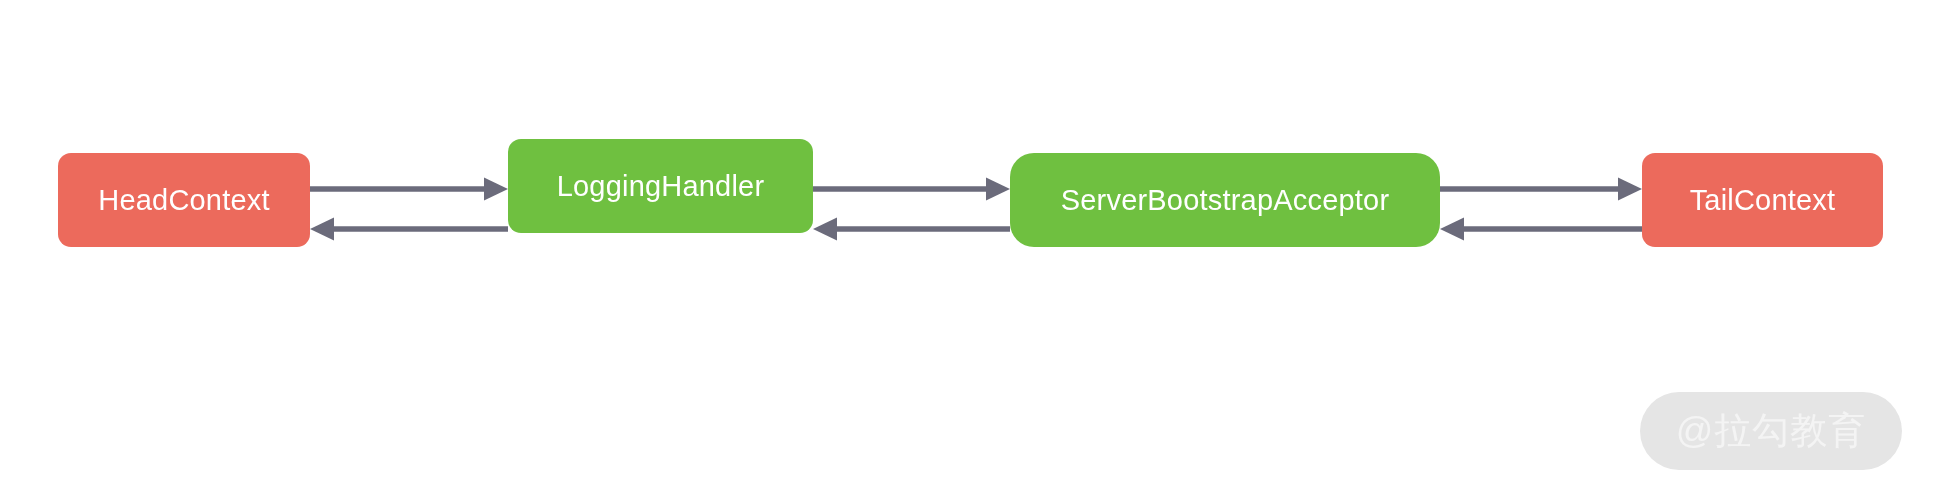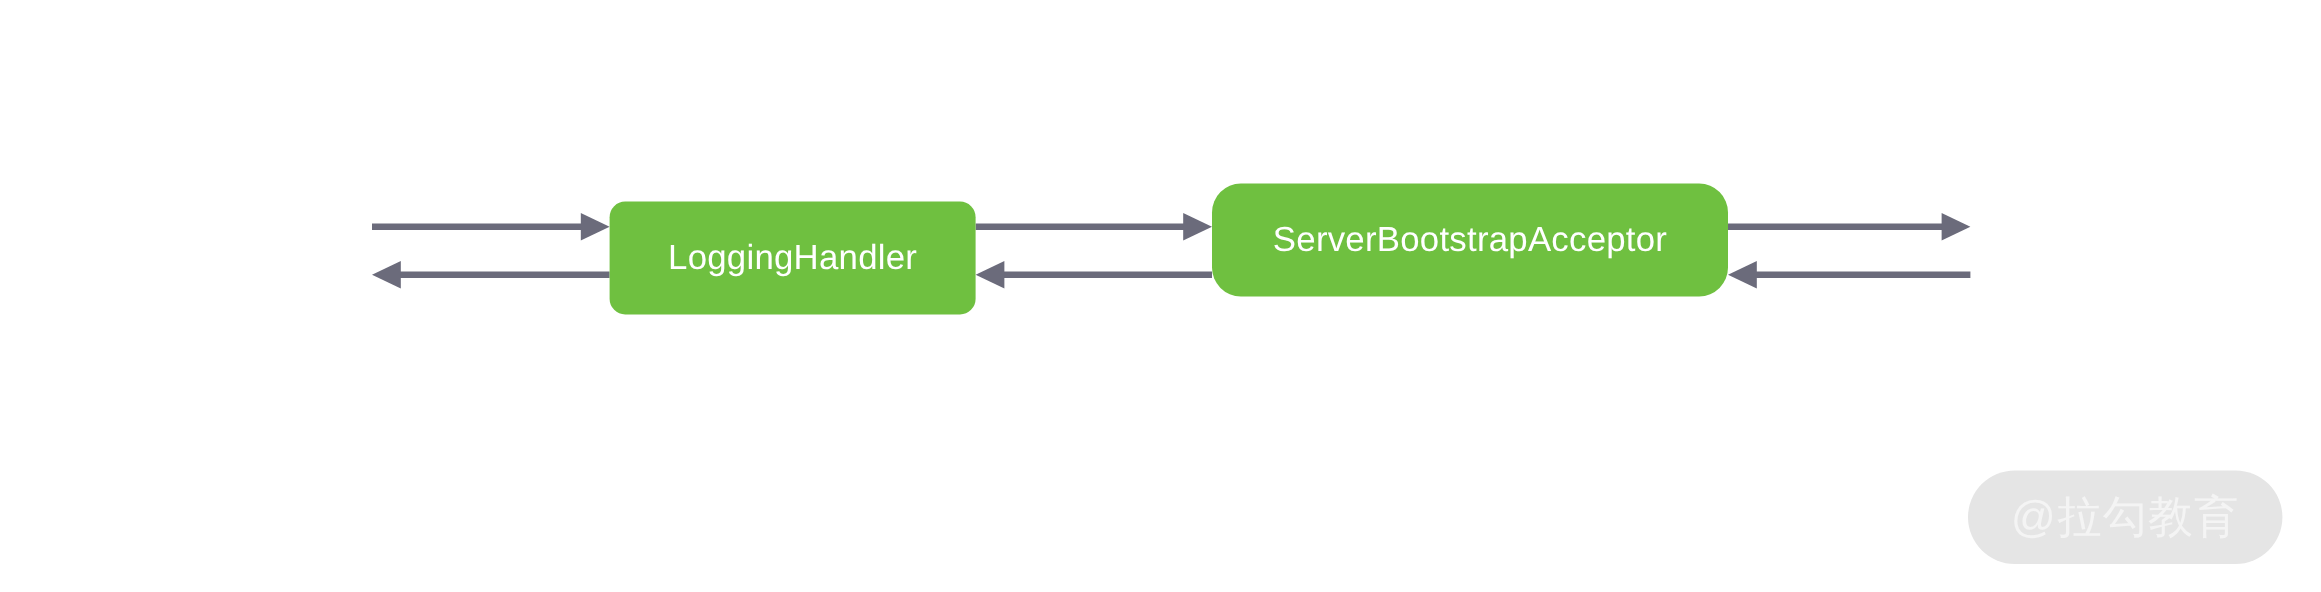--- a/index.html
+++ b/index.html
@@ -75,27 +75,33 @@
         <polygon points="1010,189 986,177.5 986,200.5" fill="#6b6b7b"></polygon>
         <line x1="1010" y1="229" x2="836" y2="229" stroke="#6b6b7b" stroke-width="5.5" stroke-linecap="butt"></line>
         <polygon points="813,229 837,217.5 837,240.5" fill="#6b6b7b"></polygon>
         <line x1="1440" y1="189" x2="1619" y2="189" stroke="#6b6b7b" stroke-width="5.5" stroke-linecap="butt"></line>
         <polygon points="1642,189 1618,177.5 1618,200.5" fill="#6b6b7b"></polygon>
         <line x1="1642" y1="229" x2="1463" y2="229" stroke="#6b6b7b" stroke-width="5.5" stroke-linecap="butt"></line>
         <polygon points="1440,229 1464,217.5 1464,240.5" fill="#6b6b7b"></polygon>
       </g>
   </svg>
 
+  <div class="node-box" style="left: 58px; top: 153px; width: 252px; height: 94px; background: rgb(236, 106, 92);">
+    <span class="node-label">HeadContext</span>
+  </div>
 
-  <div class="node-box" style="left: 508px; top: 168px; width: 305px; height: 94px; background: rgb(111, 192, 64);">
+  <div class="node-box" style="left: 508px; top: 139px; width: 305px; height: 94px; background: rgb(111, 192, 64);">
     <span class="node-label">LoggingHandler</span>
   </div>
 
   <div class="node-box" style="left: 1010px; top: 153px; width: 430px; height: 94px; background: rgb(111, 192, 64); border-radius: 24px;">
     <span class="node-label">ServerBootstrapAcceptor</span>
   </div>
 
+  <div class="node-box" style="left: 1642px; top: 153px; width: 241px; height: 94px; background: rgb(236, 106, 92);">
+    <span class="node-label">TailContext</span>
+  </div>
 
   <div id="watermark" style="left: 1640px; top: 392px; width: 262px; height: 78px; background: rgb(229, 229, 229);">
     <span id="watermark-text" style="color: rgb(244, 244, 244);">@拉勾教育</span>
   </div>
 
 </div>
 
 </body></html>

